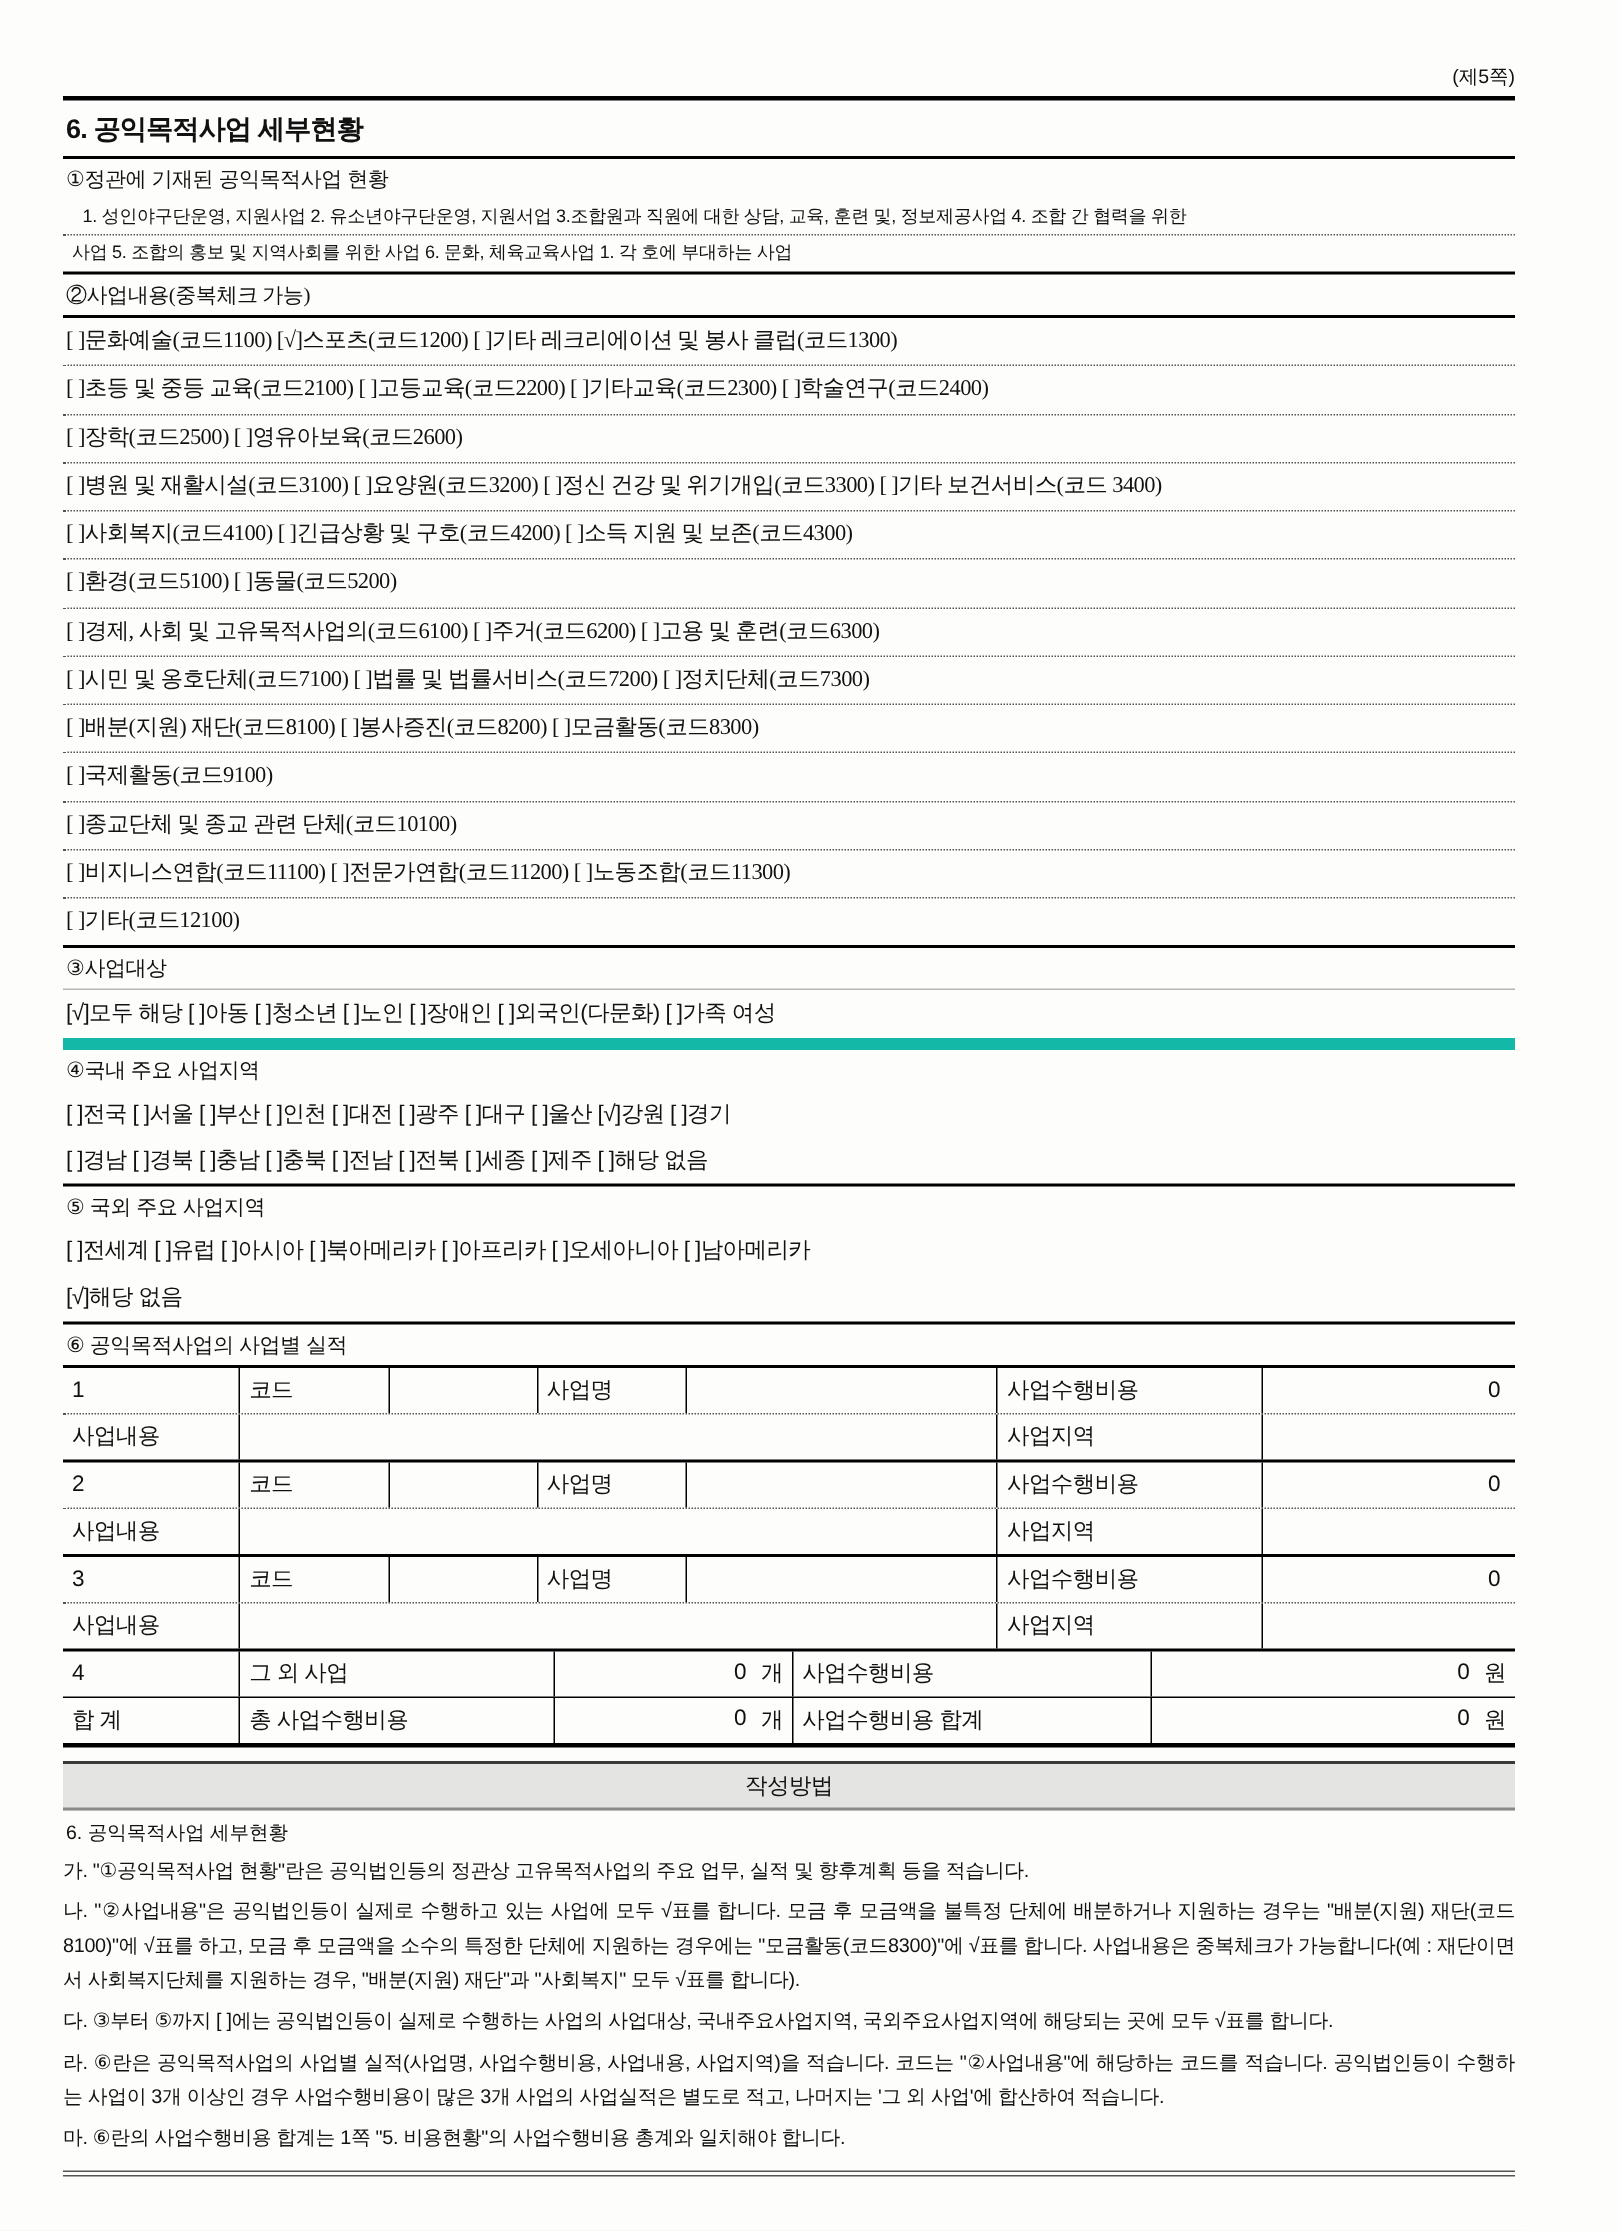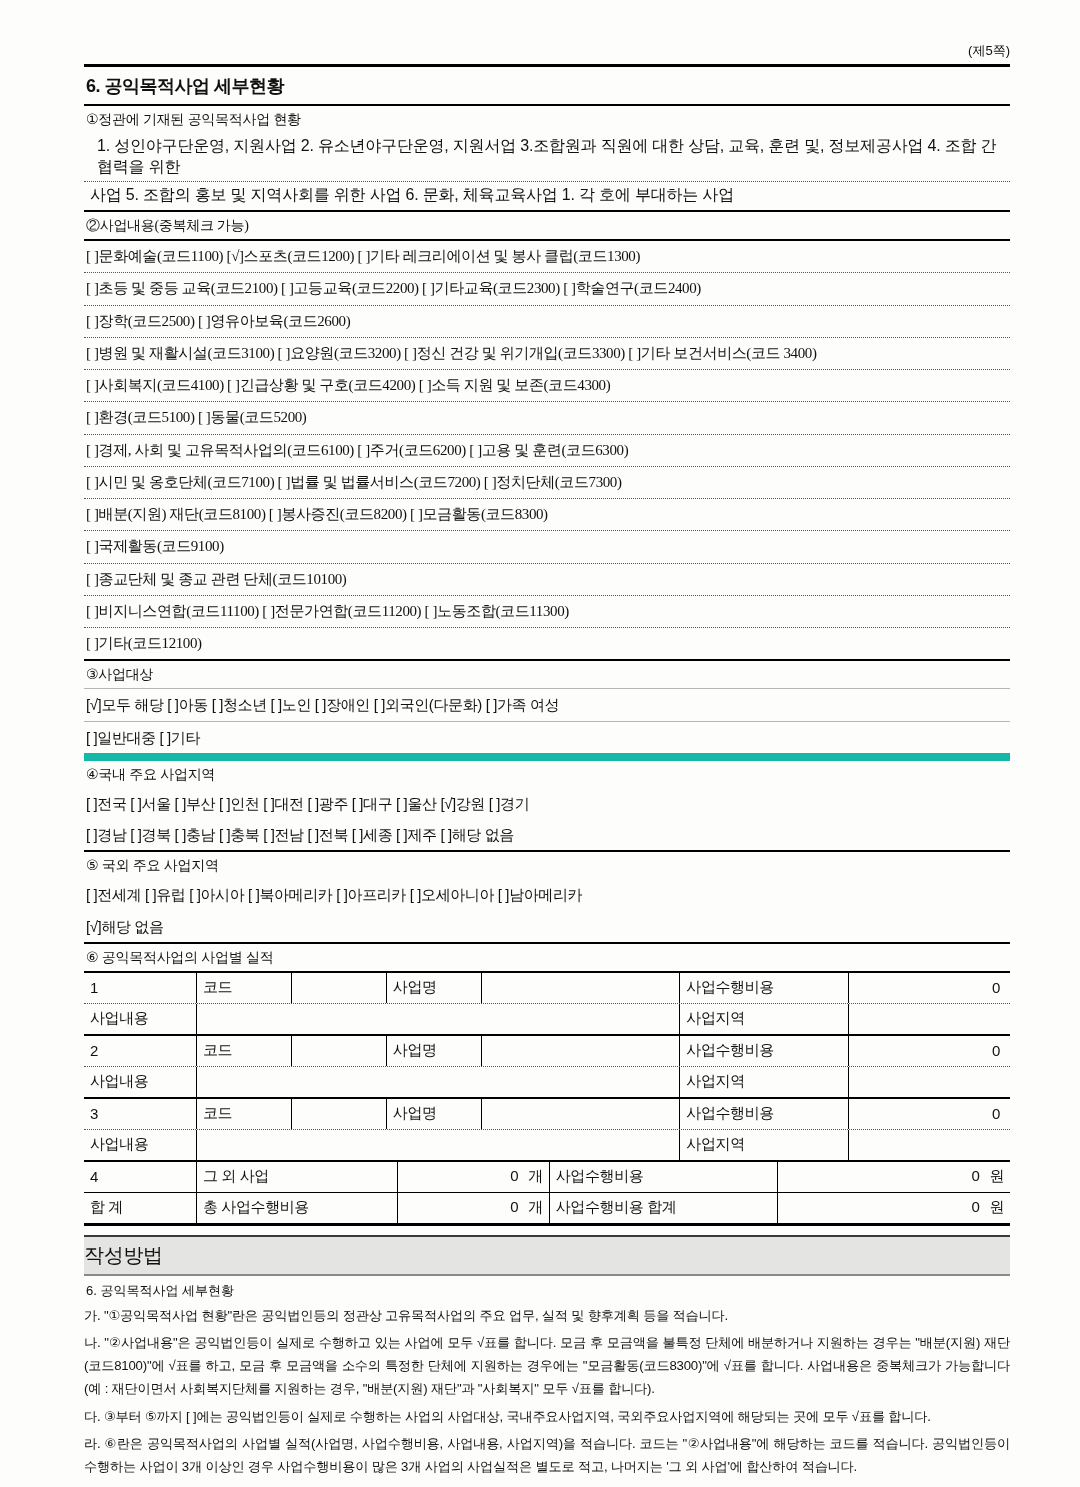--- a/index.html
+++ b/index.html
@@ -1,27 +1,27 @@
 <!DOCTYPE html>
 <html lang="ko"><head>
 <meta charset="utf-8">
 <style>
   * { margin:0; padding:0; box-sizing:border-box; }
   html,body { background:#f3f3f2; }
   body { font-family:"Liberation Sans","DejaVu Sans",sans-serif; color:#111; }
-  .page { width:1080px; height:1487px; background:#fdfdfc; margin:0 auto; padding:42px 70px 0 84px; overflow:hidden; }
+  .page { width:1080px; height:1487px; background:#fdfdfc; margin:0 auto; padding:42px 70px 0 42px; overflow:hidden; }
 
   .page-marker { text-align:right; font-size:13px; padding-bottom:4px; }
 
   .title-block { border-top:3px solid #000; border-bottom:2px solid #000; padding:7px 2px 6px 2px; }
   .title-block h1 { font-size:18px; font-weight:bold; letter-spacing:-0.5px; }
 
   .sec-head { font-size:14px; padding:5px 2px 4px 2px; letter-spacing:-0.3px; }
 
-  .s1-text { font-size:16px; letter-spacing:-0.2px; }
+  .s1-text { font-size:12px; letter-spacing:-0.2px; }
   .s1-line1 { padding:3px 2px 3px 13px; border-bottom:1px dotted #555; }
   .s1-line2 { padding:3px 2px 4px 6px; }
   .sec1 { border-bottom:2px solid #000; }
 
   .sec2-head { border-bottom:2px solid #000; }
   .cb-row { font-size:15px; padding:4px 2px; letter-spacing:-0.4px; line-height:1.55; }
   .sec2 .cb-row { border-bottom:1px dotted #555; }
   .sec2 .cb-row:last-child { border-bottom:none; }
   .sec2 { border-bottom:2px solid #000;font-family:Liberation Serif, serif; }
 
@@ -44,21 +44,21 @@
   .row-a { border-bottom:1px dotted #555; }
   .row-b { border-bottom:2px solid #000; }
   .row-b:last-of-type { border-bottom:none; }
   .row-other { border-bottom:1px solid #000; }
   .ca1{width:12.2%}.ca2{width:10.3%}.ca3{width:10.2%}.ca4{width:10.3%}.ca5{width:21.4%}.ca6{width:18.2%}.ca7{width:17.4%}
   .cb1{width:12.2%}.cb2{width:52.2%}.cb3{width:18.2%}.cb4{width:17.4%}
   .cc1{width:12.2%}.cc2{width:21.7%}.cc3{width:16.4%}.cc4{width:24.7%}.cc5{width:25.0%}
   .unit-pair { display:flex; justify-content:flex-end; gap:10px; width:100%; }
 
   
-  .guide-bar { margin-top:9px; background:#e4e4e3; border-top:2px solid #3a3a3a; border-bottom:2px solid #8a8a8a; text-align:left; font-size:20px; padding:5px 0; letter-spacing:-0.3px; }
+  .guide-bar { margin-top:9px; background:#e4e4e3; border-top:2px solid #3a3a3a; border-bottom:2px solid #8a8a8a; text-align:center; font-size:15px; padding:5px 0; letter-spacing:-0.3px; }
   .guide-sub { font-size:13px; padding:6px 2px 0 2px; }
   .guide-paragraphs p { font-size:13.2px; line-height:1.72; margin-top:5px; text-align:justify; letter-spacing:-0.2px; }
 
   .footer-rule { margin-top:10px; border-top:4px double #555; }
 </style>
 </head>
 <body>
 
 <div class="page">
 
@@ -92,21 +92,20 @@
         <div class="cb-row"><span class="cb-item"><span class="cb-box">[ ]</span><span>종교단체 및 종교 관련 단체(코드10100)</span></span></div>
         <div class="cb-row"><span class="cb-item"><span class="cb-box">[ ]</span><span>비지니스연합(코드11100)</span></span> <span class="cb-item"><span class="cb-box">[ ]</span><span>전문가연합(코드11200)</span></span> <span class="cb-item"><span class="cb-box">[ ]</span><span>노동조합(코드11300)</span></span></div>
         <div class="cb-row"><span class="cb-item"><span class="cb-box">[ ]</span><span>기타(코드12100)</span></span></div>
       </div>
   </div>
 
   <div class="sec3">
     <div class="sec-head">③사업대상</div>
     <div>
         <div class="cb-row"><span class="cb-item"><span class="cb-box">[√]</span><span>모두 해당</span></span> <span class="cb-item"><span class="cb-box">[ ]</span><span>아동</span></span> <span class="cb-item"><span class="cb-box">[ ]</span><span>청소년</span></span> <span class="cb-item"><span class="cb-box">[ ]</span><span>노인</span></span> <span class="cb-item"><span class="cb-box">[ ]</span><span>장애인</span></span> <span class="cb-item"><span class="cb-box">[ ]</span><span>외국인(다문화)</span></span> <span class="cb-item"><span class="cb-box">[ ]</span><span>가족 여성</span></span></div>
-        <div class="cb-row"><span class="cb-item"><span class="cb-box">[ ]</span><span>일반대중</span></span> <span class="cb-item"><span class="cb-box">[ ]</span><span>기타</span></span></div>
       </div>
   </div>
 
   <div class="sec4">
     <div class="sec-head">④국내 주요 사업지역</div>
     <div>
         <div class="cb-row"><span class="cb-item"><span class="cb-box">[ ]</span><span>전국</span></span> <span class="cb-item"><span class="cb-box">[ ]</span><span>서울</span></span> <span class="cb-item"><span class="cb-box">[ ]</span><span>부산</span></span> <span class="cb-item"><span class="cb-box">[ ]</span><span>인천</span></span> <span class="cb-item"><span class="cb-box">[ ]</span><span>대전</span></span> <span class="cb-item"><span class="cb-box">[ ]</span><span>광주</span></span> <span class="cb-item"><span class="cb-box">[ ]</span><span>대구</span></span> <span class="cb-item"><span class="cb-box">[ ]</span><span>울산</span></span> <span class="cb-item"><span class="cb-box">[√]</span><span>강원</span></span> <span class="cb-item"><span class="cb-box">[ ]</span><span>경기</span></span></div>
         <div class="cb-row"><span class="cb-item"><span class="cb-box">[ ]</span><span>경남</span></span> <span class="cb-item"><span class="cb-box">[ ]</span><span>경북</span></span> <span class="cb-item"><span class="cb-box">[ ]</span><span>충남</span></span> <span class="cb-item"><span class="cb-box">[ ]</span><span>충북</span></span> <span class="cb-item"><span class="cb-box">[ ]</span><span>전남</span></span> <span class="cb-item"><span class="cb-box">[ ]</span><span>전북</span></span> <span class="cb-item"><span class="cb-box">[ ]</span><span>세종</span></span> <span class="cb-item"><span class="cb-box">[ ]</span><span>제주</span></span> <span class="cb-item"><span class="cb-box">[ ]</span><span>해당 없음</span></span></div>
       </div>
   </div>

